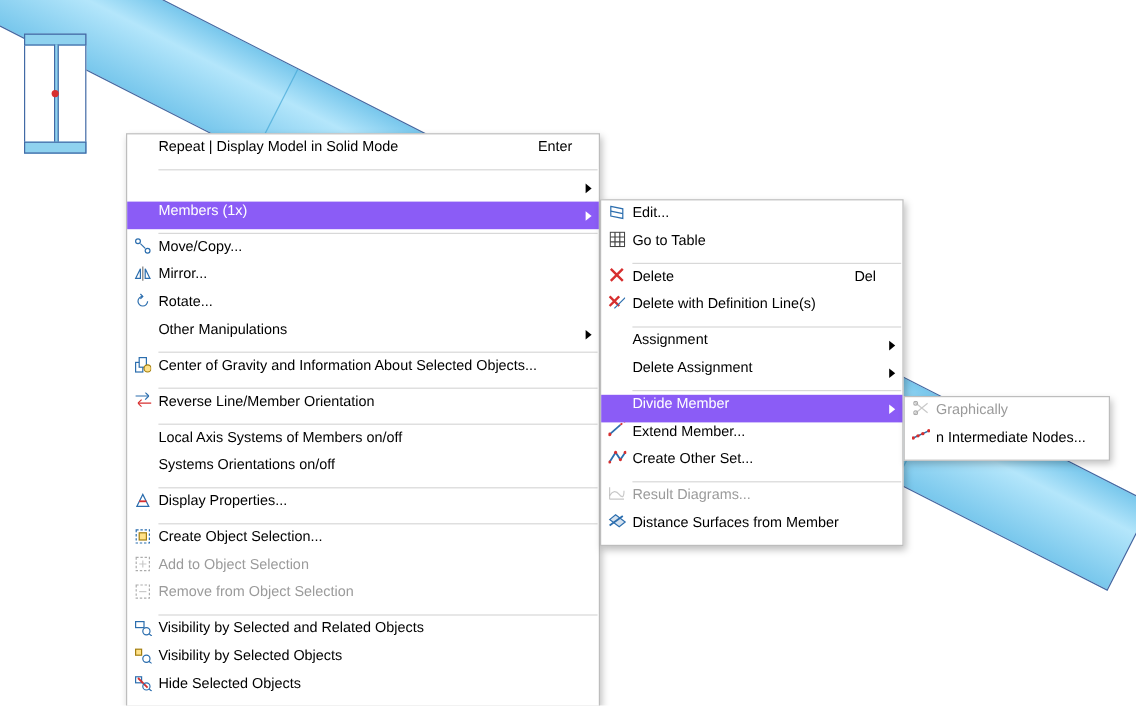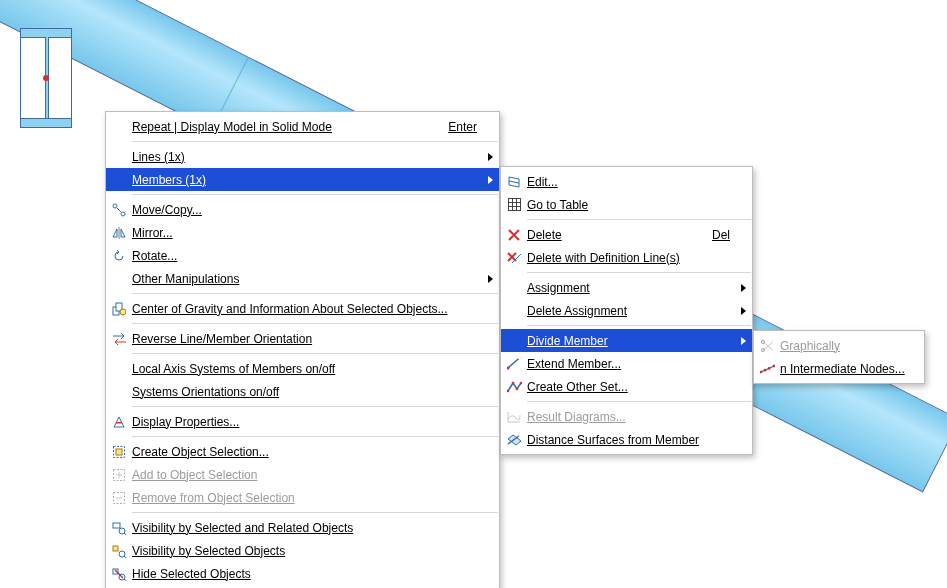--- a/index.html
+++ b/index.html
@@ -76,27 +76,26 @@
     position: absolute;
     background: #fff;
     border: 1px solid #bdbdbd;
     box-shadow: 2px 3px 6px rgba(0,0,0,.25);
     padding: 3px 0;
     color: #000;
     z-index: 10;
   }
   .menu .item {
     display: flex;
-    align-items: center;
+    align-items: flex-start;
     height: 23px;
     padding: 0 22px 0 0;
     white-space: nowrap;
     position: relative;
     cursor: default;
-    text-decoration: underline;
   }
   .menu .item .icon {
     width: 26px;
     display: flex;
     align-items: center;
     justify-content: center;
     flex-shrink: 0;
     font-size: 13px;
   }
   .menu .item .label {
@@ -110,21 +109,21 @@
     position: absolute;
     right: 6px;
     top: 50%;
     margin-top: -4px;
     width: 0; height: 0;
     border-top: 4px solid transparent;
     border-bottom: 4px solid transparent;
     border-left: 5px solid #000;
   }
   .menu .item.highlight {
-    background: #1d4ed8;
+    background: #8b5cf6;
     color: #fff;
   }
   .menu .item.highlight .arrow { border-left-color: #fff; }
   .menu .item.disabled { color: #9b9b9b; }
   .menu .item.disabled .icon svg path,
   .menu .item.disabled .icon { filter: grayscale(1); opacity:.65; }
   .menu .sep {
     height: 1px;
     margin: 3px 1px 3px 26px;
     background: #d8d8d8;
@@ -157,21 +156,20 @@
 
   <div class="item">
     <span class="icon"></span>
     <span class="label">Repeat | Display Model in Solid Mode</span>
     <span class="shortcut">Enter</span>
   </div>
   <div class="sep"></div>
 
   <div class="item">
     <span class="icon"></span>
-    <span class="label">Lines (1x)</span>
     <span class="arrow"></span>
   </div>
 
   <div class="item highlight">
     <span class="icon"></span>
     <span class="label">Members (1x)</span>
     <span class="arrow"></span>
   </div>
 
   <div class="sep"></div>

